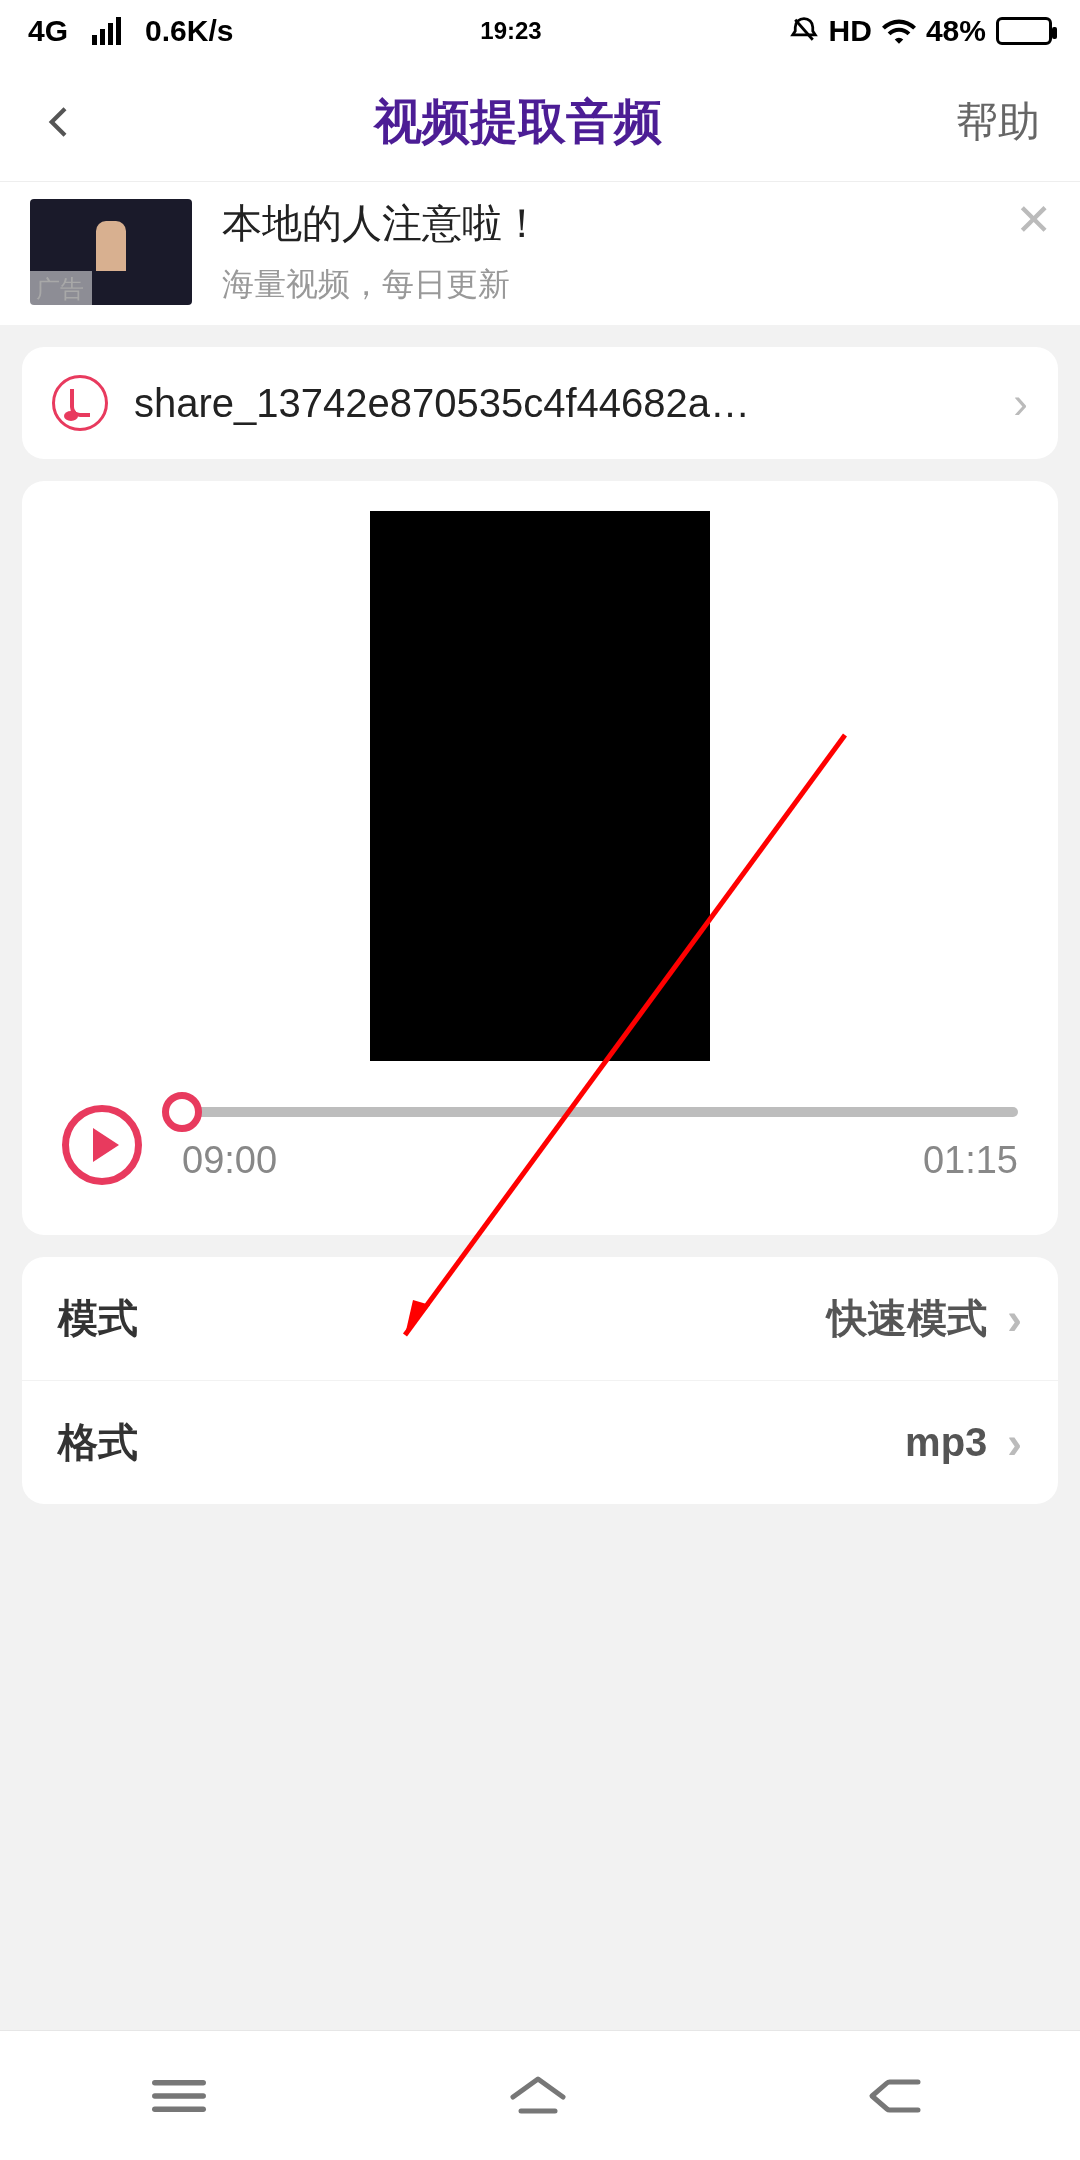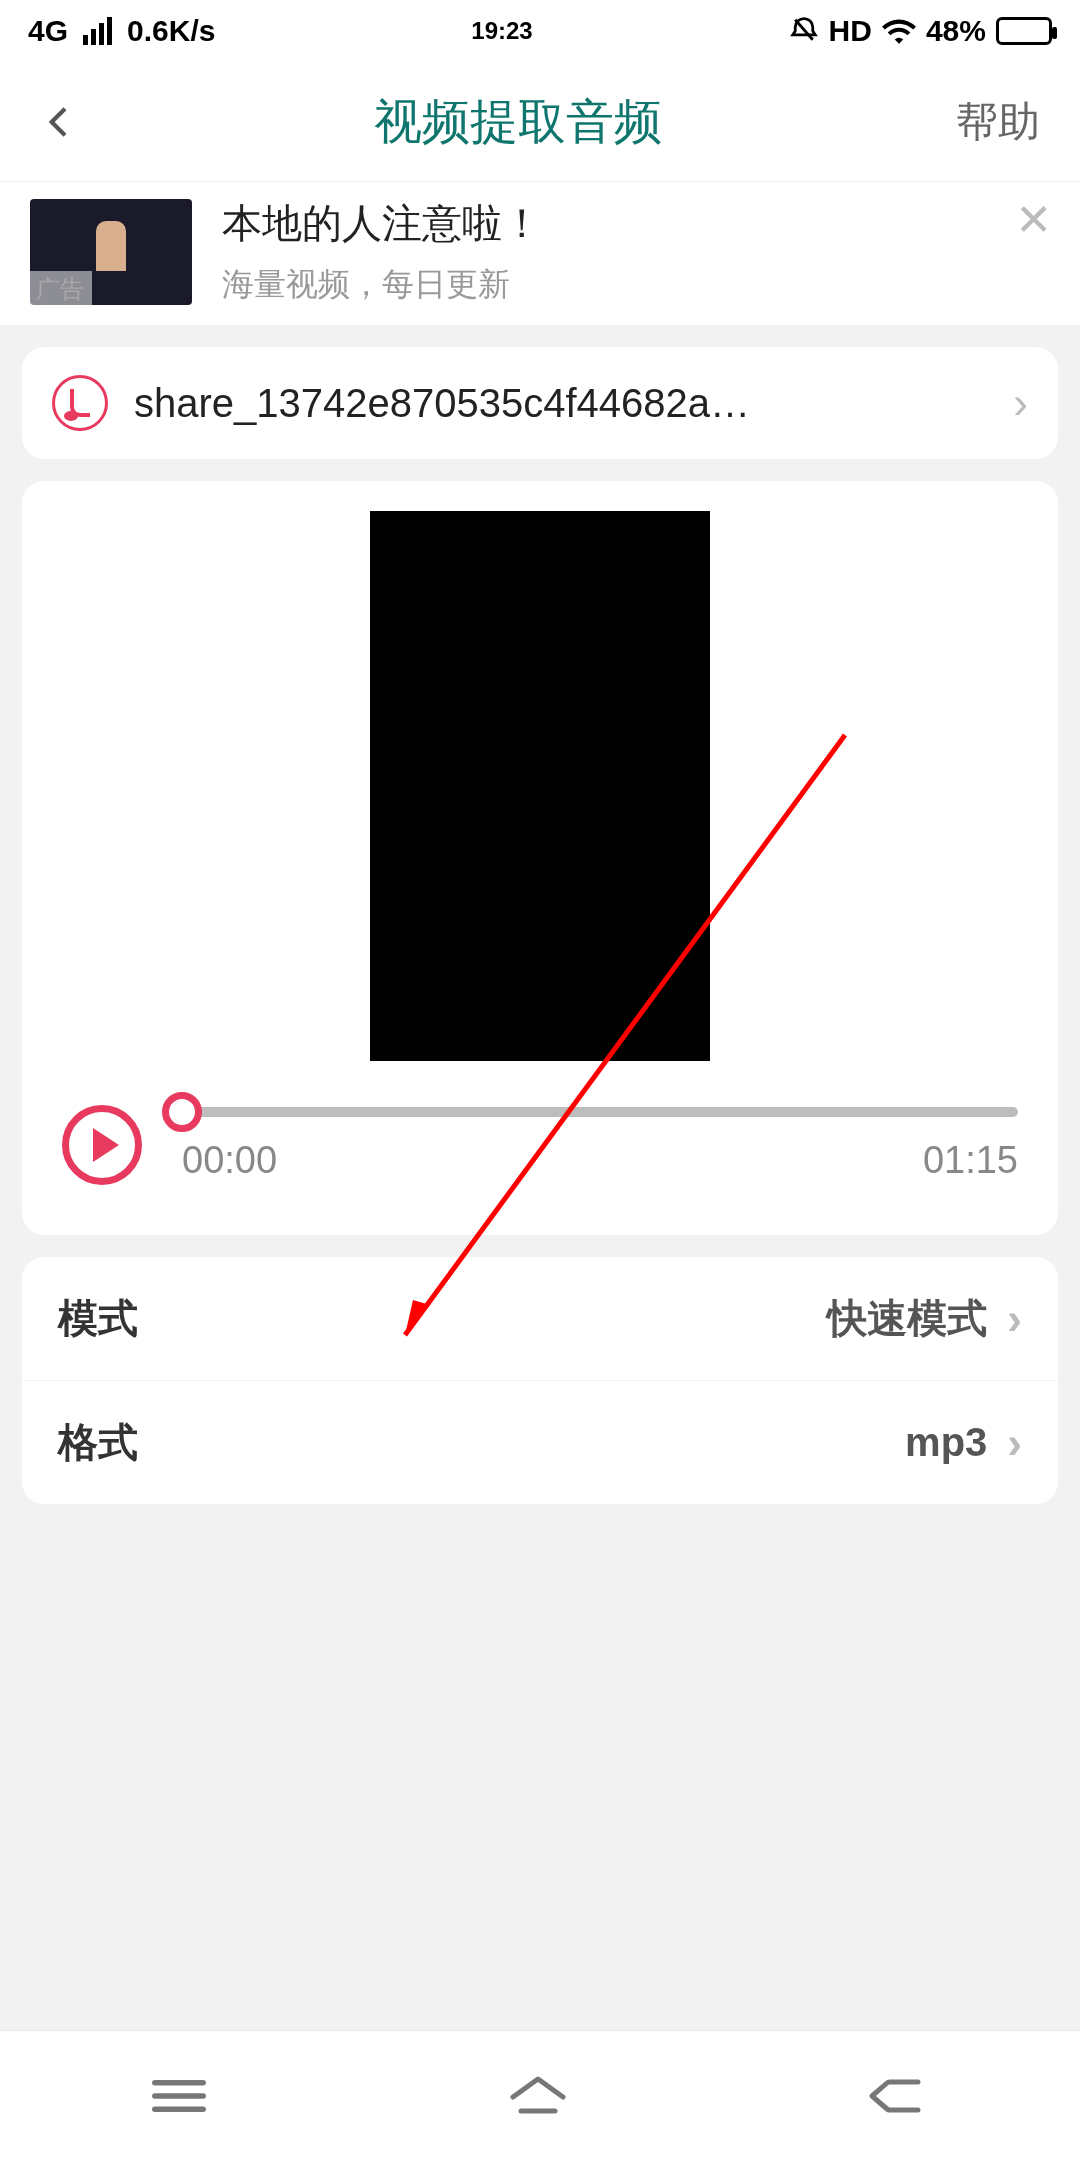--- a/index.html
+++ b/index.html
@@ -1,31 +1,31 @@
 <!DOCTYPE html>
 <html><head>
 <meta charset="utf-8">
 <style>
   * { box-sizing: border-box; margin: 0; padding: 0; }
   html, body { width: 1080px; height: 2160px; font-family: -apple-system, "Helvetica Neue", Arial, sans-serif; background: #f2f2f2; }
   .status-bar { height: 62px; background: #fff; display: flex; align-items: center; justify-content: space-between; padding: 0 28px; font-size: 30px; font-weight: 600; color: #000; }
-  .status-left { display: flex; align-items: center; gap: 15px; justify-content: flex-end; }
+  .status-left { display: flex; align-items: center; gap: 24px; justify-content: flex-end; }
   .status-center { font-size: 24px; }
   .status-right { display: flex; align-items: center; gap: 10px; }
   .signal-bars { display:inline-flex; align-items:flex-end; gap:3px; }
   .signal-bars span { width:5px; background:#000; }
   .signal-bars span:nth-child(1){height:10px;} .signal-bars span:nth-child(2){height:16px;}
   .signal-bars span:nth-child(3){height:22px;} .signal-bars span:nth-child(4){height:28px;}
   .wifi-icon { width:34px; height:26px; }
   .battery { width:56px; height:28px; border:3px solid #000; border-radius:6px; position:relative; }
   .battery::after{content:'';position:absolute;right:-8px;top:7px;width:5px;height:12px;background:#000;border-radius:2px;}
   .battery-fill{height:100%;width:48%;background:#000;border-radius:2px;}
   .header { height: 120px; background:#fff; display:flex; align-items:center; justify-content:space-between; padding:0 40px; border-bottom:1px solid #eee;}
   .back-icon { width:40px; height:40px; }
-  .header-title { font-size:48px; font-weight:400; color:#0f766e; }
+  .header-title { font-size:48px; font-weight:700; color:#4c1d95; }
   .help-btn { font-size:42px; color:#666; }
   .ad-banner { background:#fff; display:flex; align-items:center; padding:14px 30px 18px 30px; position:relative; min-height:120px;}
   .ad-thumb { width:162px; height:106px; background:#1a1a2a; border-radius:4px; position:relative; display:flex; align-items:center; justify-content:center;}
   .ad-thumb .person{width:30px;height:50px;background:#d8b090;border-radius:10px 10px 0 0;margin-top:-12px;}
   .ad-tag{position:absolute;bottom:-2px;left:-2px;color:#a8a8a8;font-size:24px;background:rgba(255,255,255,.5);padding:2px 8px;}
   .ad-text{margin-left:30px;flex:1;}
   .ad-title{font-size:40px;color:#222;margin-bottom:12px;}
   .ad-sub{font-size:32px;color:#999;}
   .ad-close{position:absolute;top:12px;right:28px;font-size:44px;color:#bbb;}
   .page-body{padding:22px;}
@@ -117,21 +117,21 @@
     <div class="video-box"></div>
     <div class="controls">
       <div class="play-btn">
           <div class="play-tri"></div>
         </div>
       <div class="progress-wrap">
         <div class="progress-bar">
           <div class="thumb"></div>
         </div>
         <div class="times">
-          <span>00:00</span>
+          <span>09:00</span>
           <span>01:15</span>
         </div>
       </div>
     </div>
   </div>
 
   <div class="card settings-card">
     <div class="setting-row">
       <span class="setting-label">模式</span>
       <span class="setting-value">

